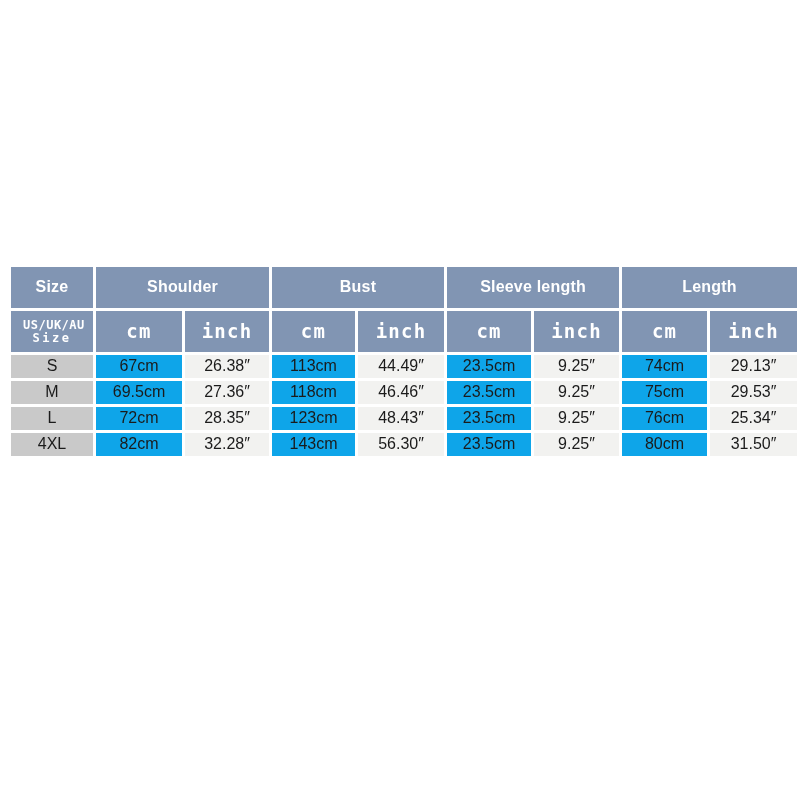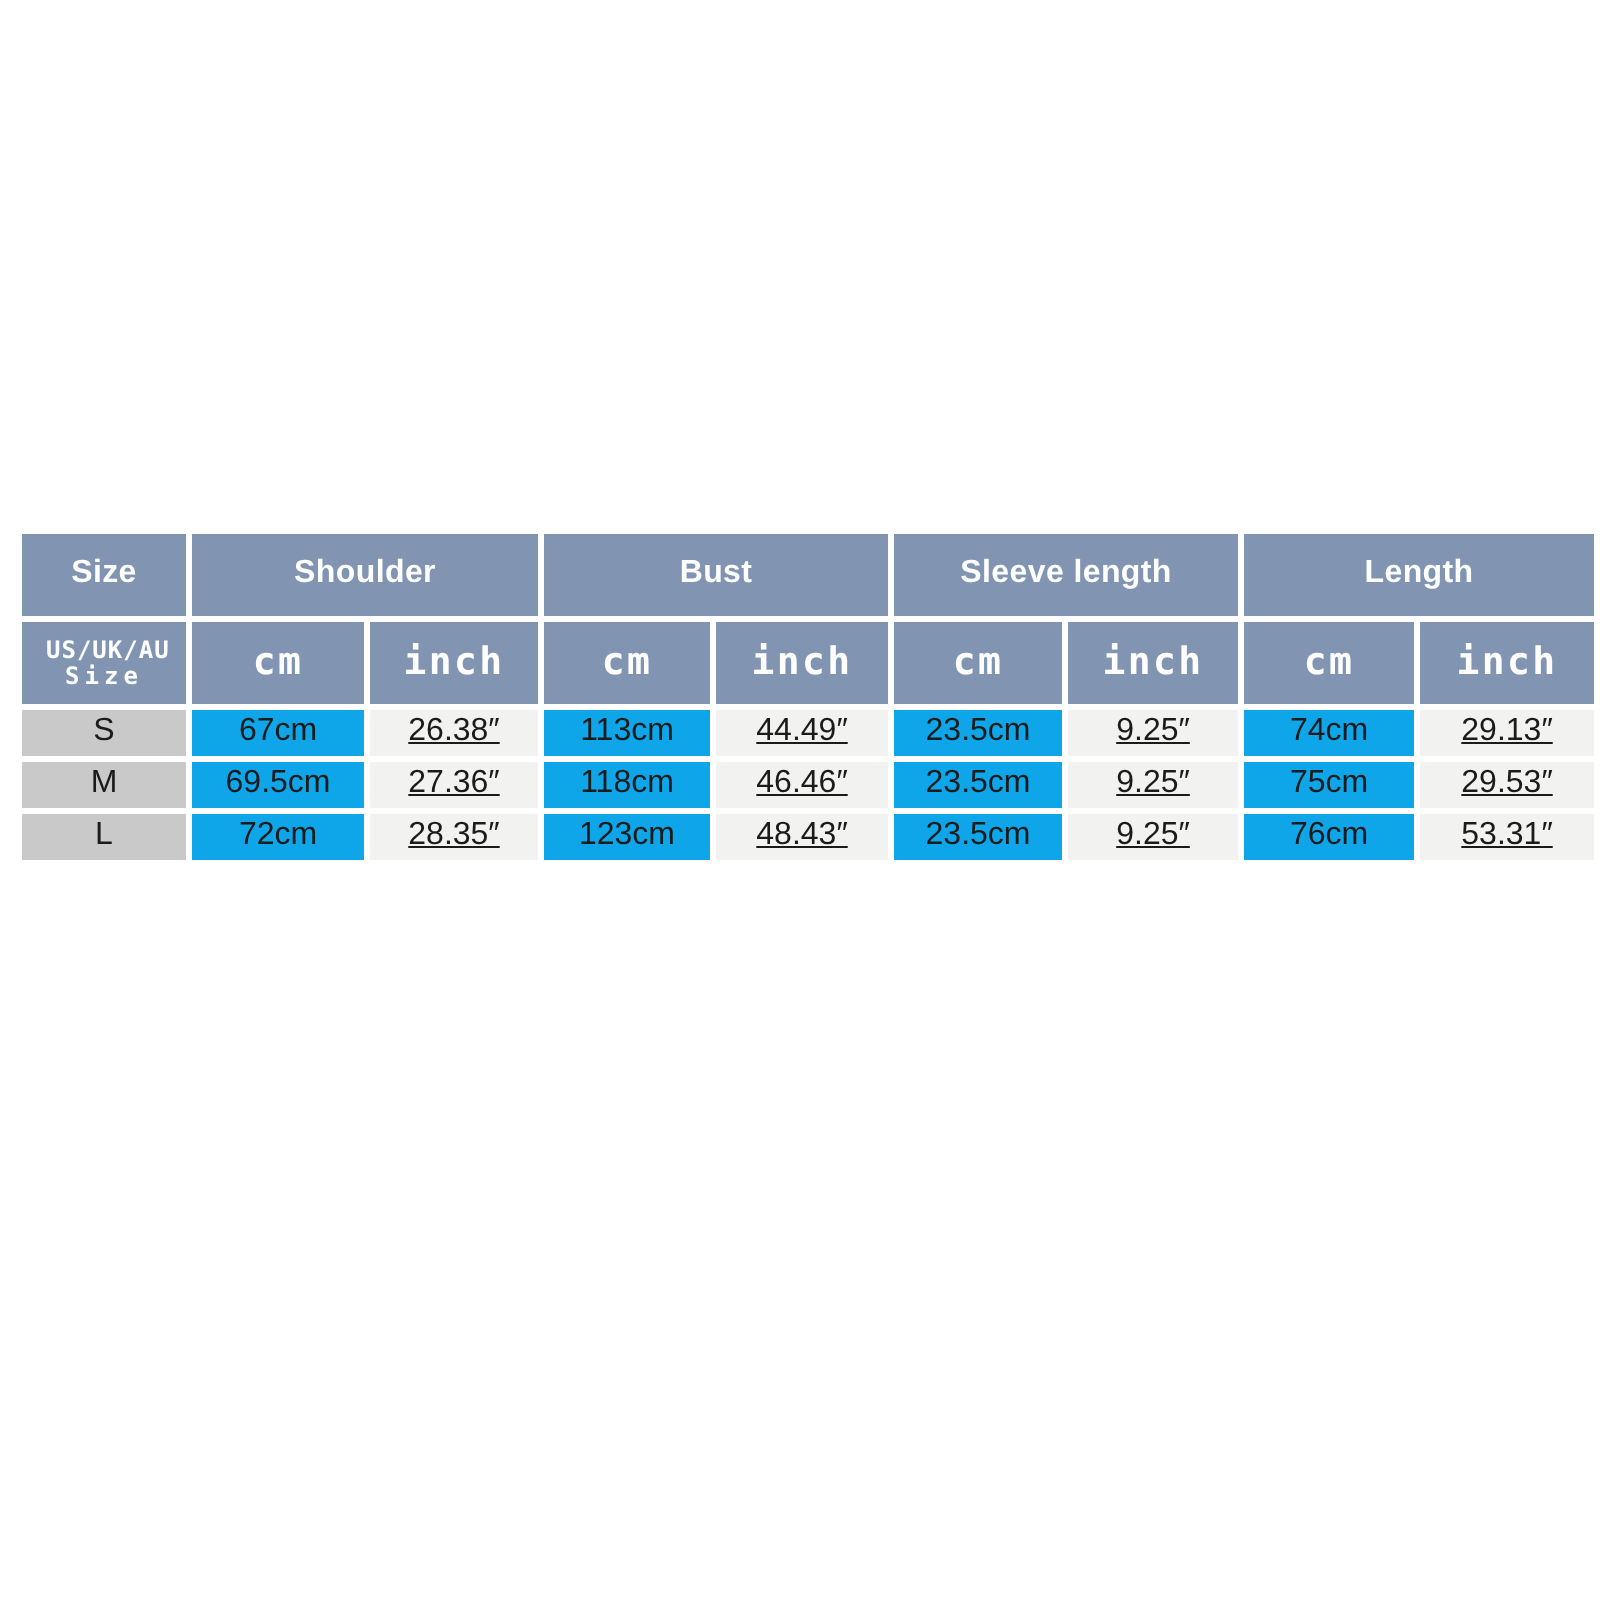--- a/index.html
+++ b/index.html
@@ -75,21 +75,20 @@
   }
   td.size-cell {
     background: #c9c9c9;
     font-size: 16px;
   }
   td.cm-cell {
     background: #0ea5e9;
   }
   td.inch-cell {
     background: #f2f2f0;
-    text-decoration: underline;
   }
 
   
   col.c-size  { width: 82px; }
   col.c-cm1   { width: 86px; }
   col.c-in1   { width: 84px; }
   col.c-cm2   { width: 83px; }
   col.c-in2   { width: 86px; }
   col.c-cm3   { width: 84px; }
   col.c-in3   { width: 85px; }
@@ -160,17 +159,28 @@
       </tr>
       <tr>
         <td class="size-cell">L</td>
         <td class="cm-cell">72cm</td>
         <td class="inch-cell">28.35″</td>
         <td class="cm-cell">123cm</td>
         <td class="inch-cell">48.43″</td>
         <td class="cm-cell">23.5cm</td>
         <td class="inch-cell">9.25″</td>
         <td class="cm-cell">76cm</td>
-        <td class="inch-cell">53.31″</td>
+        <td class="inch-cell">25.34″</td>
+      </tr>
+      <tr>
+        <td class="size-cell">4XL</td>
+        <td class="cm-cell">82cm</td>
+        <td class="inch-cell">32.28″</td>
+        <td class="cm-cell">143cm</td>
+        <td class="inch-cell">56.30″</td>
+        <td class="cm-cell">23.5cm</td>
+        <td class="inch-cell">9.25″</td>
+        <td class="cm-cell">80cm</td>
+        <td class="inch-cell">31.50″</td>
       </tr>
     </tbody>
   </table>
 </div>
 
 </body></html>

